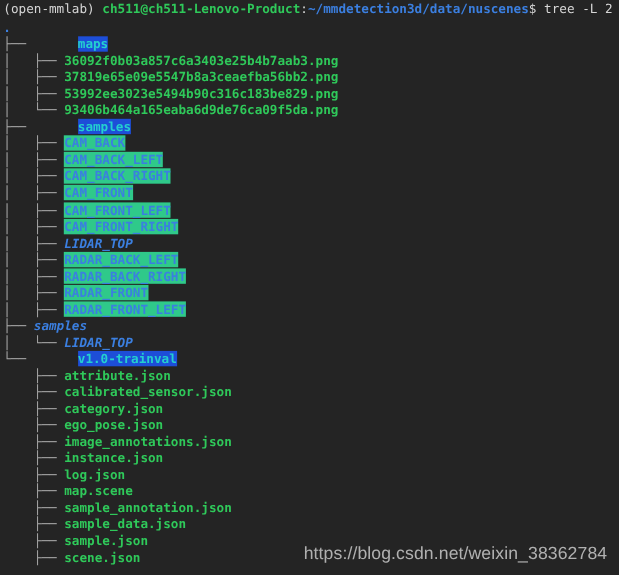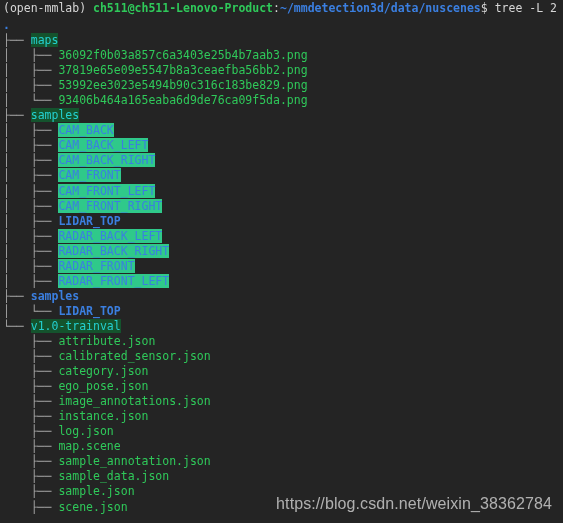--- a/index.html
+++ b/index.html
@@ -51,24 +51,24 @@
     display: block;
   }
   .connector {
     color: #a8a8a8;
     white-space: pre;
   }
   .name { white-space: pre; }
 
   
   .n-root      { color: #3b7fe0; font-weight: bold; }
-  .n-dir       { color: #3b7fe0; font-weight: bold; }
-  .n-file      { color: #2fc95a; font-weight: normal; }
-  .n-dir-ow    { color: #3b7fe0; font-weight: normal; background: #2fc98a; }
-  .n-dir-sticky{ color: #24cfcf; font-weight: normal; background: #14532d; }
+  .n-dir       { color: #3b7fe0; font-weight: bold; font-style: italic; }
+  .n-file      { color: #2fc95a; font-weight: bold; }
+  .n-dir-ow    { color: #3b7fe0; font-weight: bold; background: #2fc98a; }
+  .n-dir-sticky{ color: #24cfcf; font-weight: bold; background: #1d4ed8; margin-left: 40px; }
 
   
   .watermark {
     position: absolute;
     right: 11px;
     bottom: 12px;
     color: #c9c9c9;
     opacity: 0.85;
     font-family: "Liberation Sans", sans-serif;
     font-size: 16px;

